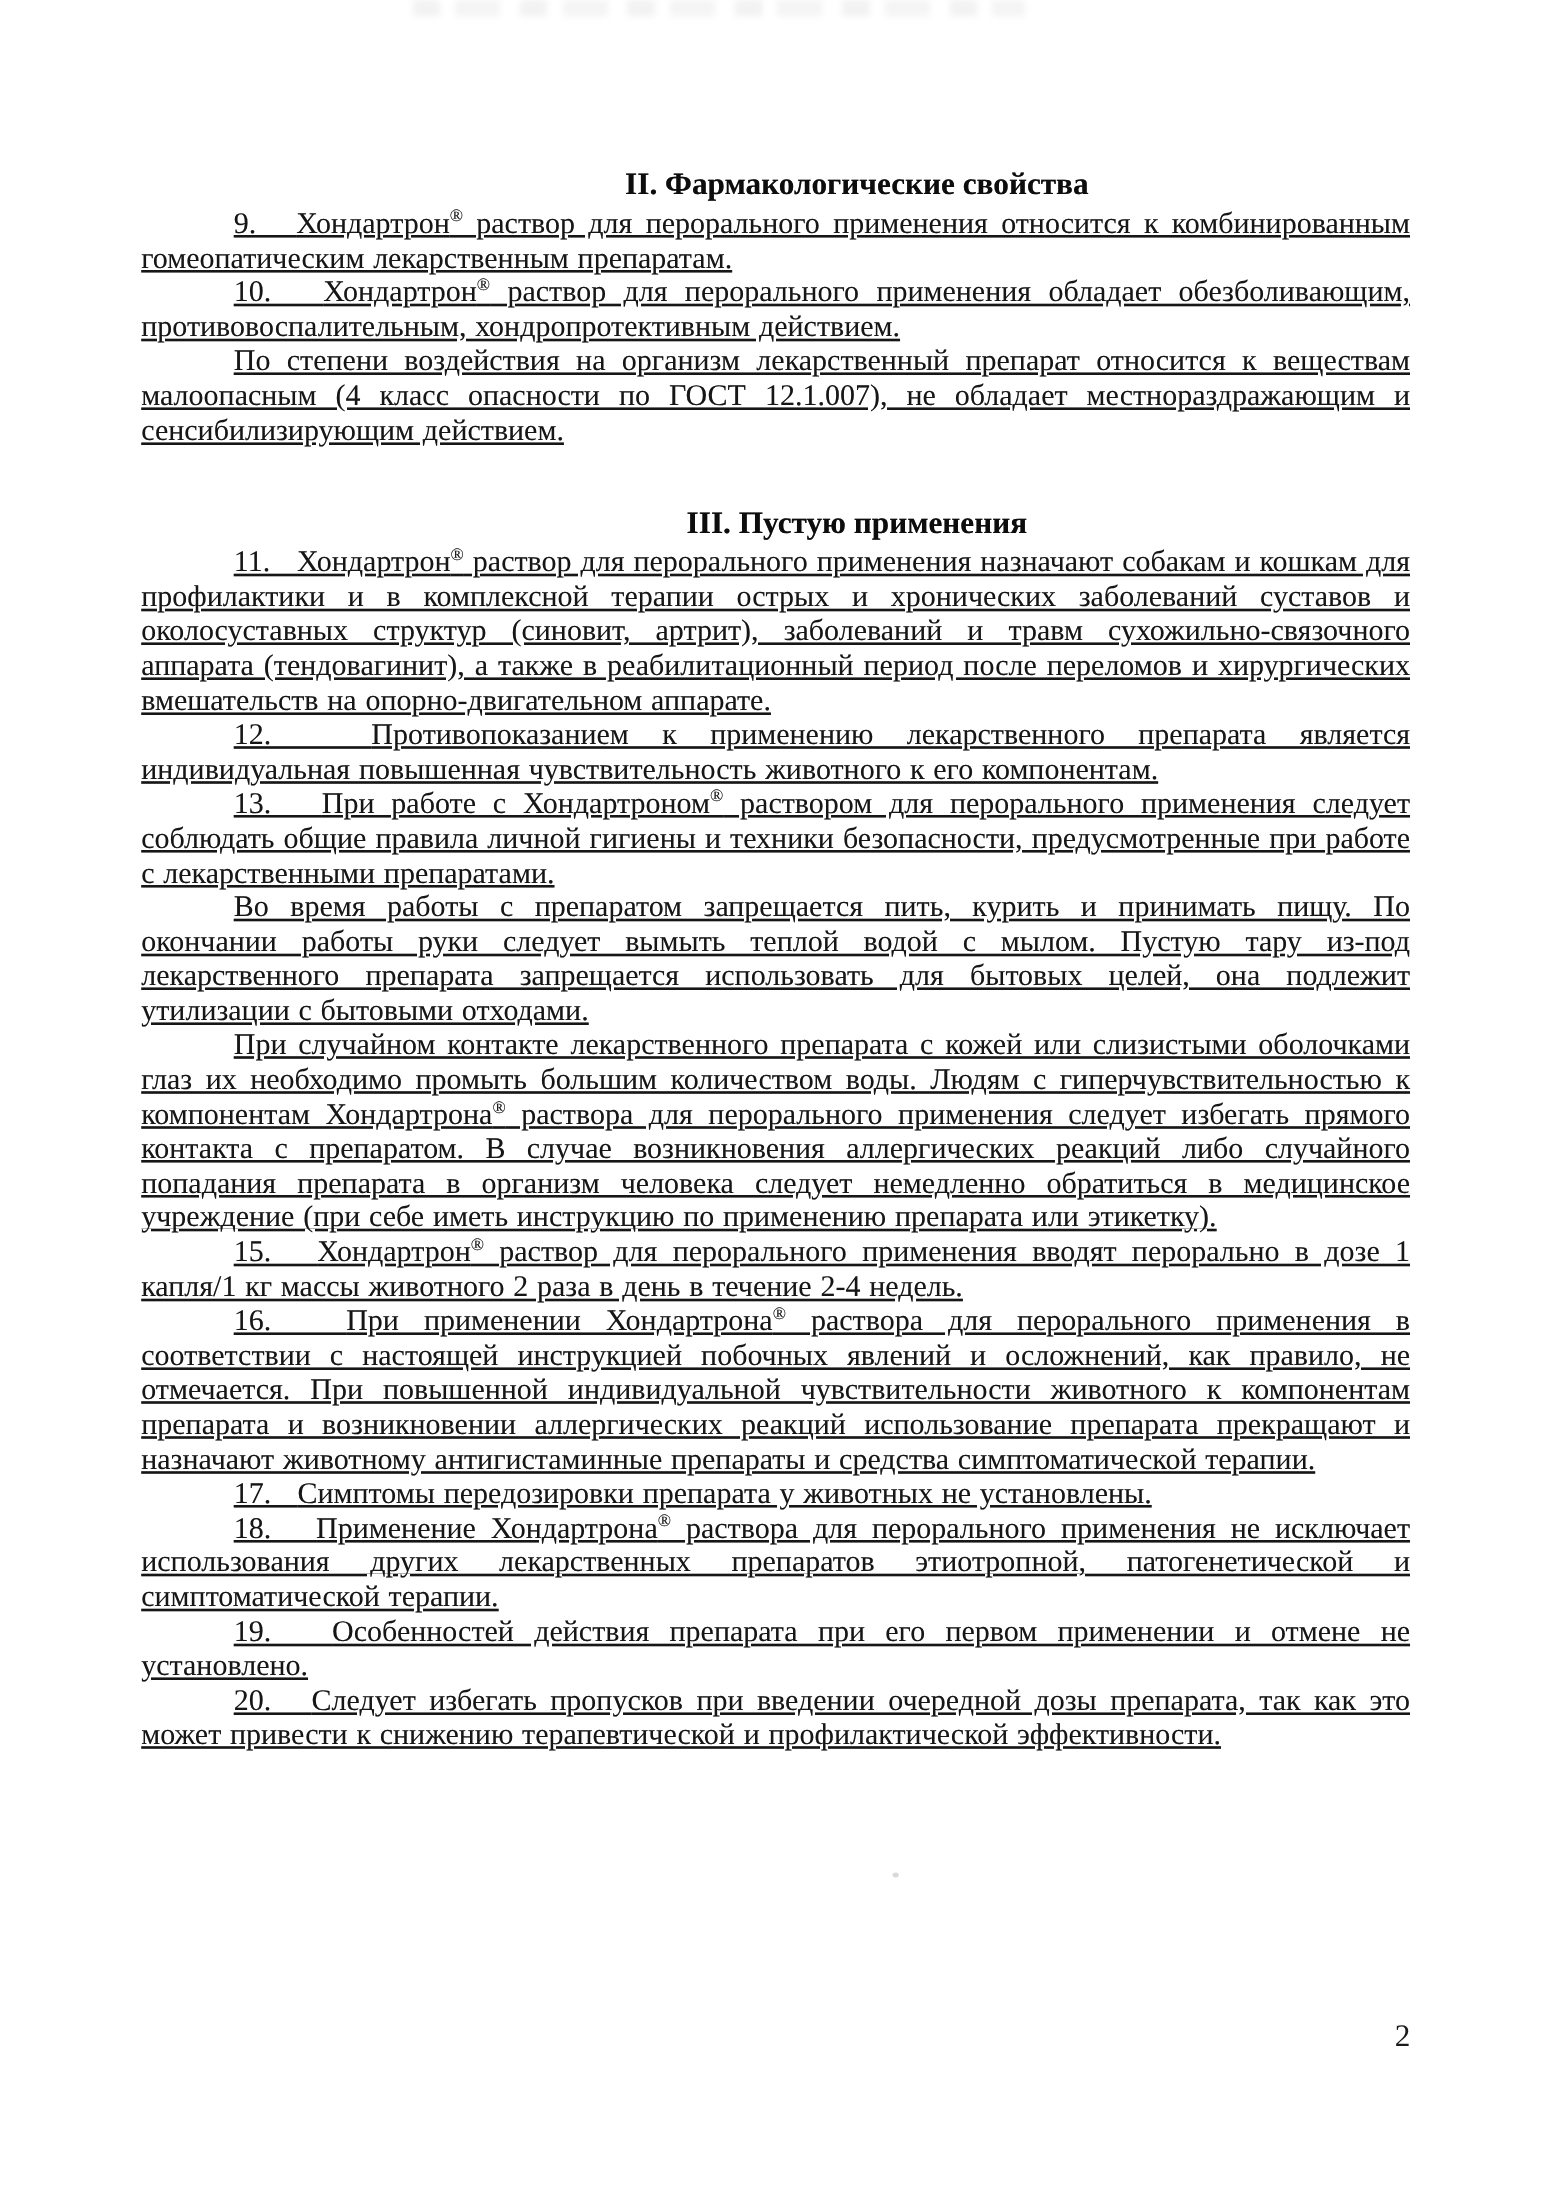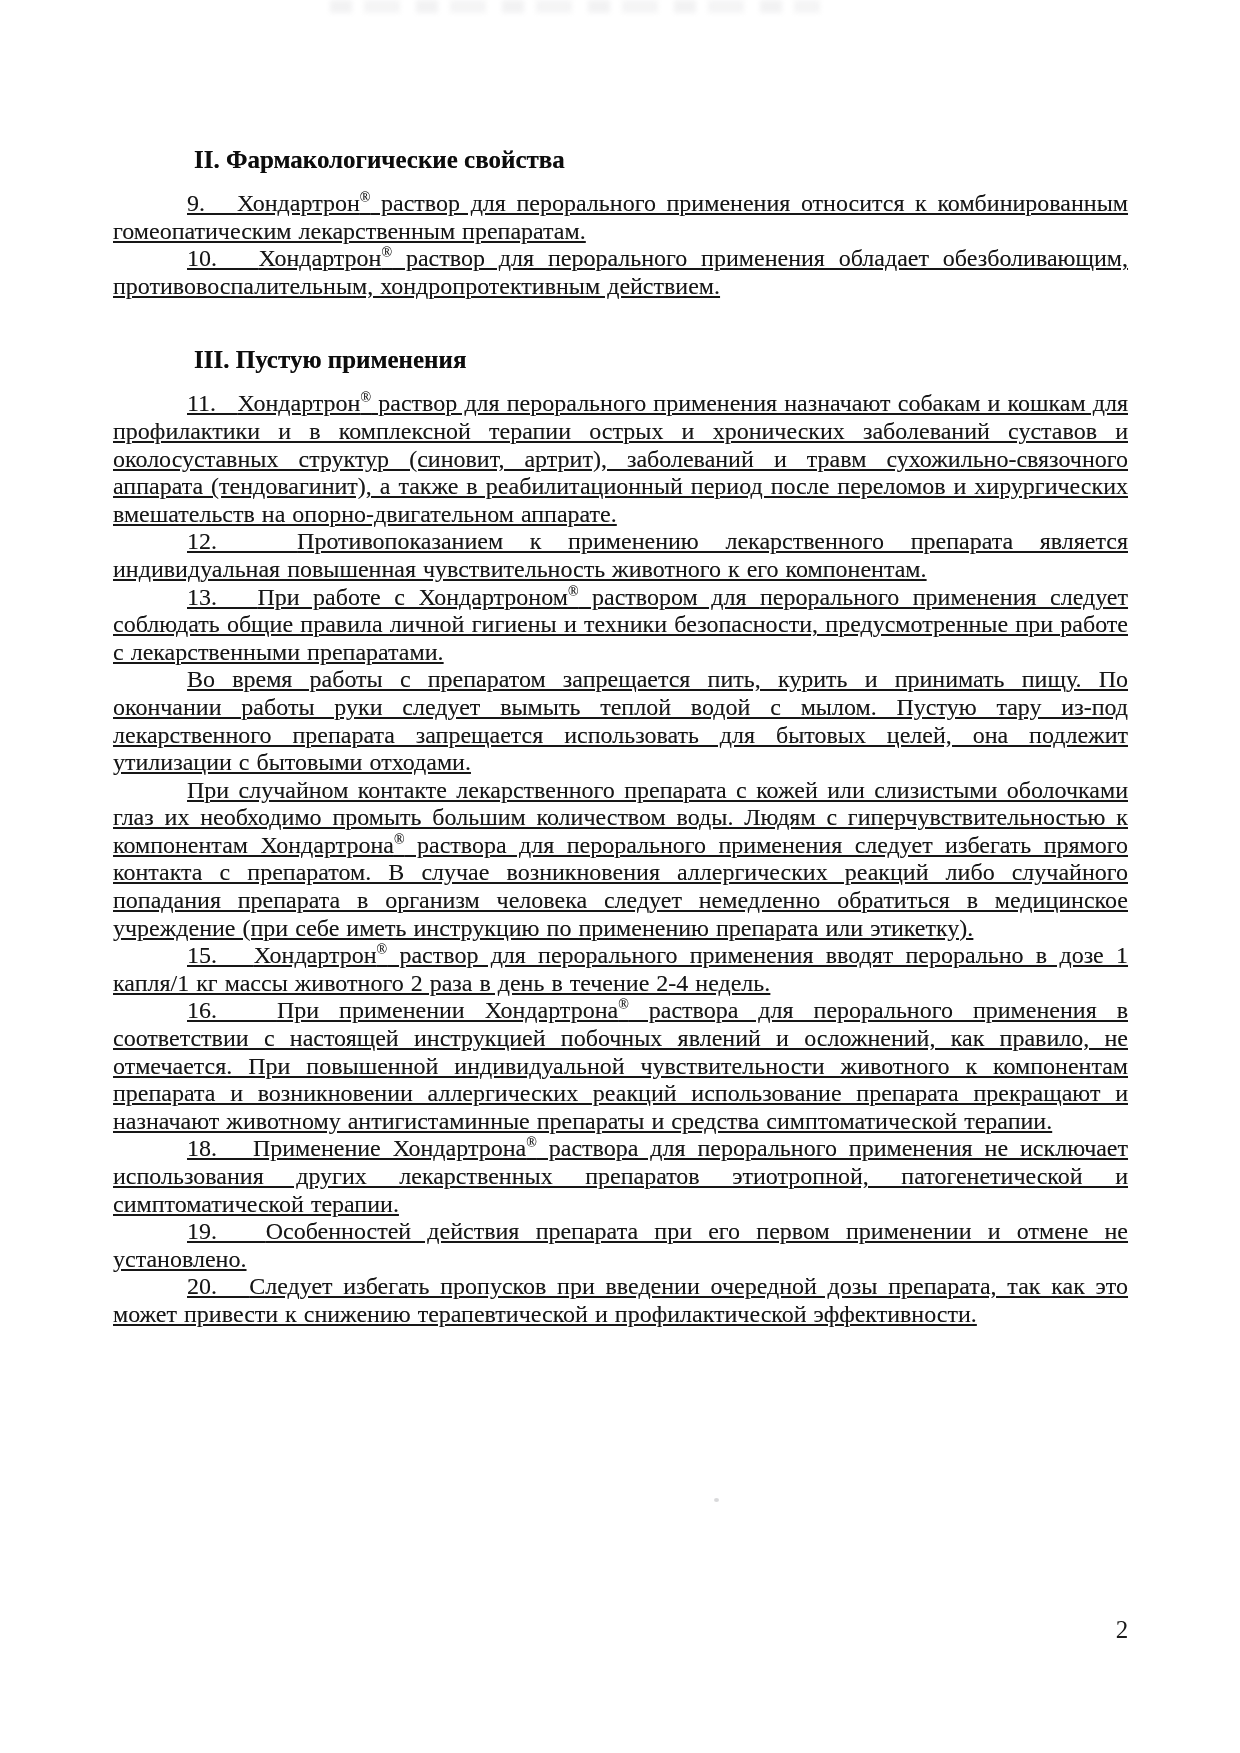--- a/index.html
+++ b/index.html
@@ -44,23 +44,24 @@
   .doc-body {
     position: absolute;
     top: 130px;
     left: 113px;
     width: 1015px;
   }
   .sec-heading {
     font-weight: bold;
     font-size: 25px;
     line-height: 28px;
+    text-align: center;
     position: relative;
     left: 65px;
-    margin: 16px;
+    margin: 4px;
     color: #0d0d0d;
     text-shadow: 0 0 0.5px rgba(0,0,0,0.55);
   }
   .sec-heading:not(:first-child) {
     margin-top: 46px;
   }
   .para {
     margin: 0;
     font-size: 24px;
     line-height: 27.6px;
@@ -92,27 +93,29 @@
 </style>
 </head>
 <body>
 
 <div class="page">
   <div class="scan-artifact"></div>
   <div class="doc-body">
       <div class="sec-heading">II. Фармакологические свойства</div>
       <p class="para"><span class="pnum">9.&nbsp;&nbsp;&nbsp;</span>Хондартрон<span class="reg">®</span> раствор для перорального применения относится к комбинированным гомеопатическим лекарственным препаратам.</p>
       <p class="para"><span class="pnum">10.&nbsp;&nbsp;&nbsp;</span>Хондартрон<span class="reg">®</span> раствор для перорального применения обладает обезболивающим, противовоспалительным, хондропротективным действием.</p>
+      <p class="para">По степени воздействия на организм лекарственный препарат относится к веществам малоопасным (4 класс опасности по ГОСТ 12.1.007), не обладает местнораздражающим и сенсибилизирующим действием.</p>
       <div class="sec-heading">III. Пустую применения</div>
       <p class="para"><span class="pnum">11.&nbsp;&nbsp;&nbsp;</span>Хондартрон<span class="reg">®</span> раствор для перорального применения назначают собакам и кошкам для профилактики и в комплексной терапии острых и хронических заболеваний суставов и околосуставных структур (синовит, артрит), заболеваний и травм сухожильно-связочного аппарата (тендовагинит), а также в реабилитационный период после переломов и хирургических вмешательств на опорно-двигательном аппарате.</p>
       <p class="para"><span class="pnum">12.&nbsp;&nbsp;&nbsp;</span>Противопоказанием к применению лекарственного препарата является индивидуальная повышенная чувствительность животного к его компонентам.</p>
       <p class="para"><span class="pnum">13.&nbsp;&nbsp;&nbsp;</span>При работе с Хондартроном<span class="reg">®</span> раствором для перорального применения следует соблюдать общие правила личной гигиены и техники безопасности, предусмотренные при работе с лекарственными препаратами.</p>
       <p class="para">Во время работы с препаратом запрещается пить, курить и принимать пищу. По окончании работы руки следует вымыть теплой водой с мылом. Пустую тару из-под лекарственного препарата запрещается использовать для бытовых целей, она подлежит утилизации с бытовыми отходами.</p>
       <p class="para">При случайном контакте лекарственного препарата с кожей или слизистыми оболочками глаз их необходимо промыть большим количеством воды. Людям с гиперчувствительностью к компонентам Хондартрона<span class="reg">®</span> раствора для перорального применения следует избегать прямого контакта с препаратом. В случае возникновения аллергических реакций либо случайного попадания препарата в организм человека следует немедленно обратиться в медицинское учреждение (при себе иметь инструкцию по применению препарата или этикетку).</p>
       <p class="para"><span class="pnum">15.&nbsp;&nbsp;&nbsp;</span>Хондартрон<span class="reg">®</span> раствор для перорального применения вводят перорально в дозе 1 капля/1 кг массы животного 2 раза в день в течение 2-4 недель.</p>
       <p class="para"><span class="pnum">16.&nbsp;&nbsp;&nbsp;</span>При применении Хондартрона<span class="reg">®</span> раствора для перорального применения в соответствии с настоящей инструкцией побочных явлений и осложнений, как правило, не отмечается. При повышенной индивидуальной чувствительности животного к компонентам препарата и возникновении аллергических реакций использование препарата прекращают и назначают животному антигистаминные препараты и средства симптоматической терапии.</p>
+      <p class="para"><span class="pnum">17.&nbsp;&nbsp;&nbsp;</span>Симптомы передозировки препарата у животных не установлены.</p>
       <p class="para"><span class="pnum">18.&nbsp;&nbsp;&nbsp;</span>Применение Хондартрона<span class="reg">®</span> раствора для перорального применения не исключает использования других лекарственных препаратов этиотропной, патогенетической и симптоматической терапии.</p>
       <p class="para"><span class="pnum">19.&nbsp;&nbsp;&nbsp;</span>Особенностей действия препарата при его первом применении и отмене не установлено.</p>
       <p class="para"><span class="pnum">20.&nbsp;&nbsp;&nbsp;</span>Следует избегать пропусков при введении очередной дозы препарата, так как это может привести к снижению терапевтической и профилактической эффективности.</p>
     </div>
   <div class="scan-dot"></div>
   <div class="page-number">2</div>
 </div>
 
 </body></html>

